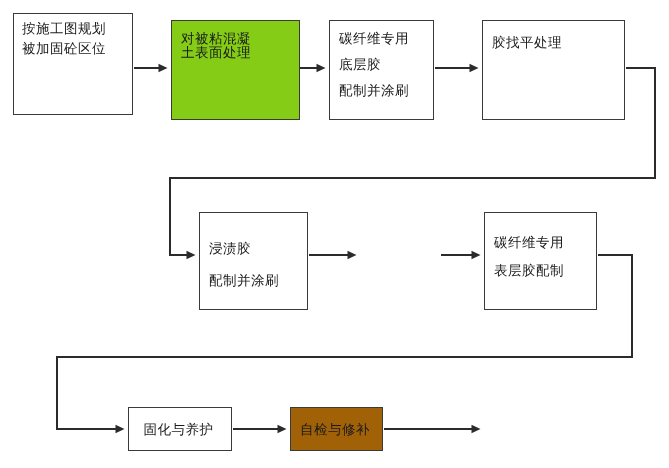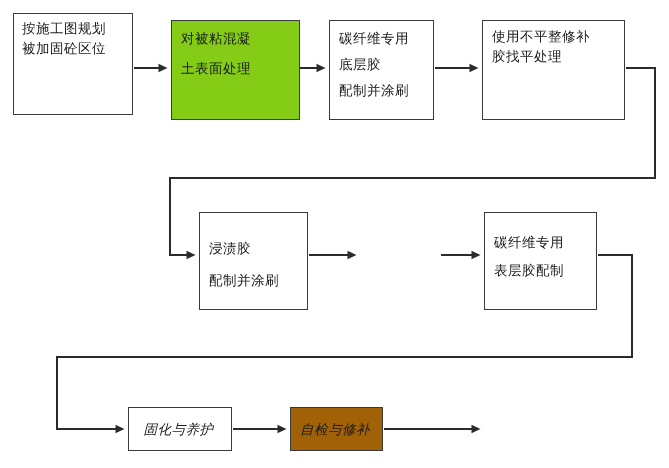--- a/index.html
+++ b/index.html
@@ -40,21 +40,21 @@
     white-space: nowrap;
   }
   .node .line {
     display: block;
   }
   
   .va-top    { justify-content: flex-start; }
   .va-center { justify-content: center; }
   
   .ha-left   { align-items: flex-start; }
-  .ha-center { align-items: center; font-style: italic; }
+  .ha-center { align-items: center; }
 </style>
 </head>
 <body>
 
 <div id="canvas" style="width: 669px; height: 468px; background: rgb(255, 255, 255);">
   <svg id="edge-layer" viewBox="0 0 669 468" width="669" height="468" xmlns="http://www.w3.org/2000/svg">
       <g>
         <polyline points="134,68 164,68" fill="none" stroke="#2b2b2b" stroke-width="1.2" shape-rendering="crispEdges"></polyline>
         <polygon points="167.5,68 158.5,72.2 158.5,63.8" fill="#2b2b2b"></polygon>
       </g>
@@ -90,29 +90,28 @@
         <polyline points="384,429 477,429" fill="none" stroke="#2b2b2b" stroke-width="1.2" shape-rendering="crispEdges"></polyline>
         <polygon points="480.5,429 471.5,433.2 471.5,424.8" fill="#2b2b2b"></polygon>
       </g>
     </svg>
 <div class="node va-top ha-left" style="left: 13px; top: 13px; width: 120px; height: 102px; border-color: rgb(58, 58, 58); background: rgb(255, 255, 255); color: rgb(26, 26, 26); padding-top: 7px; padding-left: 8px; padding-right: 3px;">
       <span class="line">按施工图规划</span>
       <span class="line" style="margin-top: 6px;">被加固砼区位</span>
     </div>
     <div class="node va-top ha-left" style="left: 171px; top: 20px; width: 129px; height: 100px; border-color: rgb(58, 58, 58); background: #84cc16; color: rgb(26, 26, 26); padding-top: 10px; padding-left: 9px; padding-right: 3px;">
       <span class="line">对被粘混凝</span>
-      <span class="line" style="margin-top: 16px;">土表面处理</span>
+      <span class="line" style="">土表面处理</span>
     </div>
     <div class="node va-top ha-left" style="left: 329px; top: 20px; width: 105px; height: 100px; border-color: rgb(58, 58, 58); background: rgb(255, 255, 255); color: rgb(26, 26, 26); padding-top: 10px; padding-left: 9px; padding-right: 3px;">
       <span class="line">碳纤维专用</span>
       <span class="line" style="margin-top: 12px;">底层胶</span>
       <span class="line" style="margin-top: 12px;">配制并涂刷</span>
     </div>
     <div class="node va-top ha-left" style="left: 482px; top: 20px; width: 143px; height: 100px; border-color: rgb(58, 58, 58); background: rgb(255, 255, 255); color: rgb(26, 26, 26); padding-top: 8px; padding-left: 9px; padding-right: 3px;">
-      <span class="line">使用不平整修补</span>
       <span class="line" style="margin-top: 6px;">胶找平处理</span>
     </div>
     <div class="node va-top ha-left" style="left: 199px; top: 212px; width: 109px; height: 98px; border-color: rgb(58, 58, 58); background: rgb(255, 255, 255); color: rgb(26, 26, 26); padding-top: 28px; padding-left: 9px; padding-right: 20px;">
       <span class="line">浸渍胶</span>
       <span class="line" style="margin-top: 18px;">配制并涂刷</span>
     </div>
     <div class="node va-top ha-left" style="left: 484px; top: 212px; width: 113px; height: 98px; border-color: rgb(58, 58, 58); background: rgb(255, 255, 255); color: rgb(26, 26, 26); padding-top: 22px; padding-left: 9px; padding-right: 3px;">
       <span class="line">碳纤维专用</span>
       <span class="line" style="margin-top: 14px;">表层胶配制</span>
     </div>

